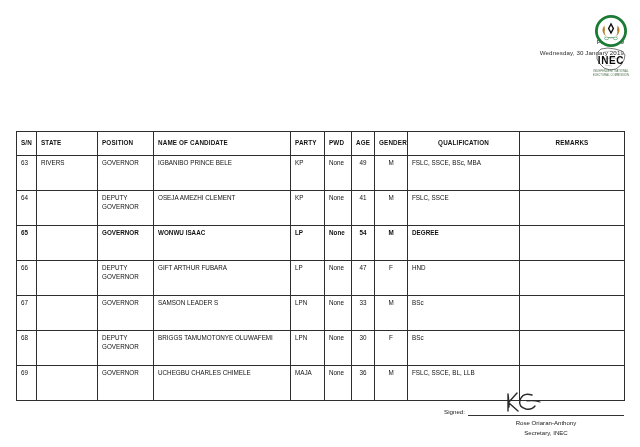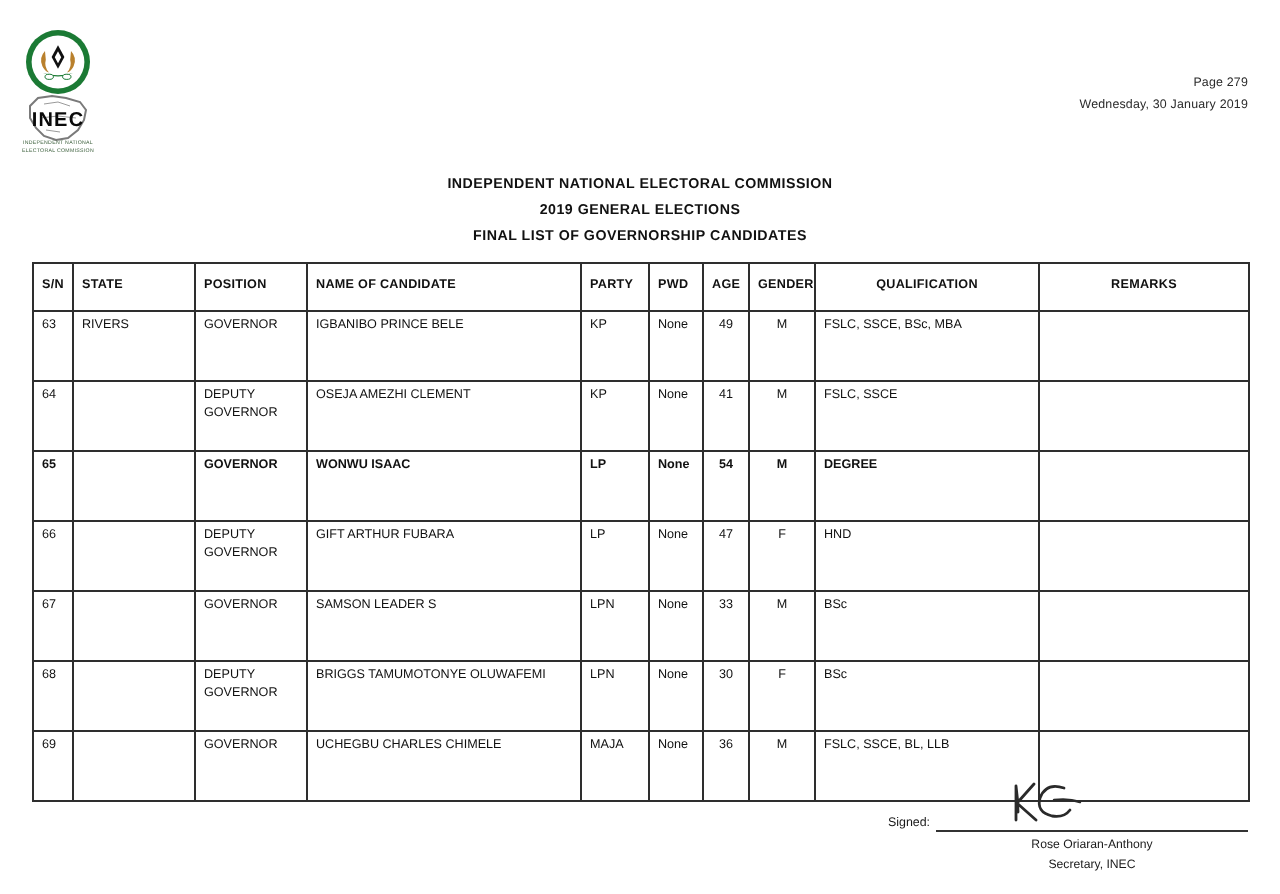--- a/index.html
+++ b/index.html
@@ -40,21 +40,21 @@
     color: #2b2b2b;
   }
 
   
   .logo-wrap {
     position: absolute;
     left: 0; right: 0;
     top: 14px;
     display: flex;
     flex-direction: column;
-    align-items: flex-start;
+    align-items: flex-end;
   }
   .logo {
     width: 58px;
     height: 68px;
     position: relative;
   }
   .crest {
     position: absolute;
     left: 50%;
     top: 0;
@@ -226,25 +226,20 @@
         </svg>
       </span>
       <span class="inec-word">INEC</span>
       <span class="inec-sub">
         <span>INDEPENDENT NATIONAL</span><br>
         <span>ELECTORAL COMMISSION</span>
       </span>
     </div>
   </div>
 
-  <div class="heading">
-    <div>INDEPENDENT NATIONAL ELECTORAL COMMISSION</div>
-    <div>2019 GENERAL ELECTIONS</div>
-    <div>FINAL LIST OF GOVERNORSHIP CANDIDATES</div>
-  </div>
 
   <div class="table-wrap">
     <table class="candidates">
       <colgroup>
         <col class="w-sn">
           <col class="w-state">
           <col class="w-pos">
           <col class="w-name">
         <col class="w-party">
           <col class="w-pwd">

